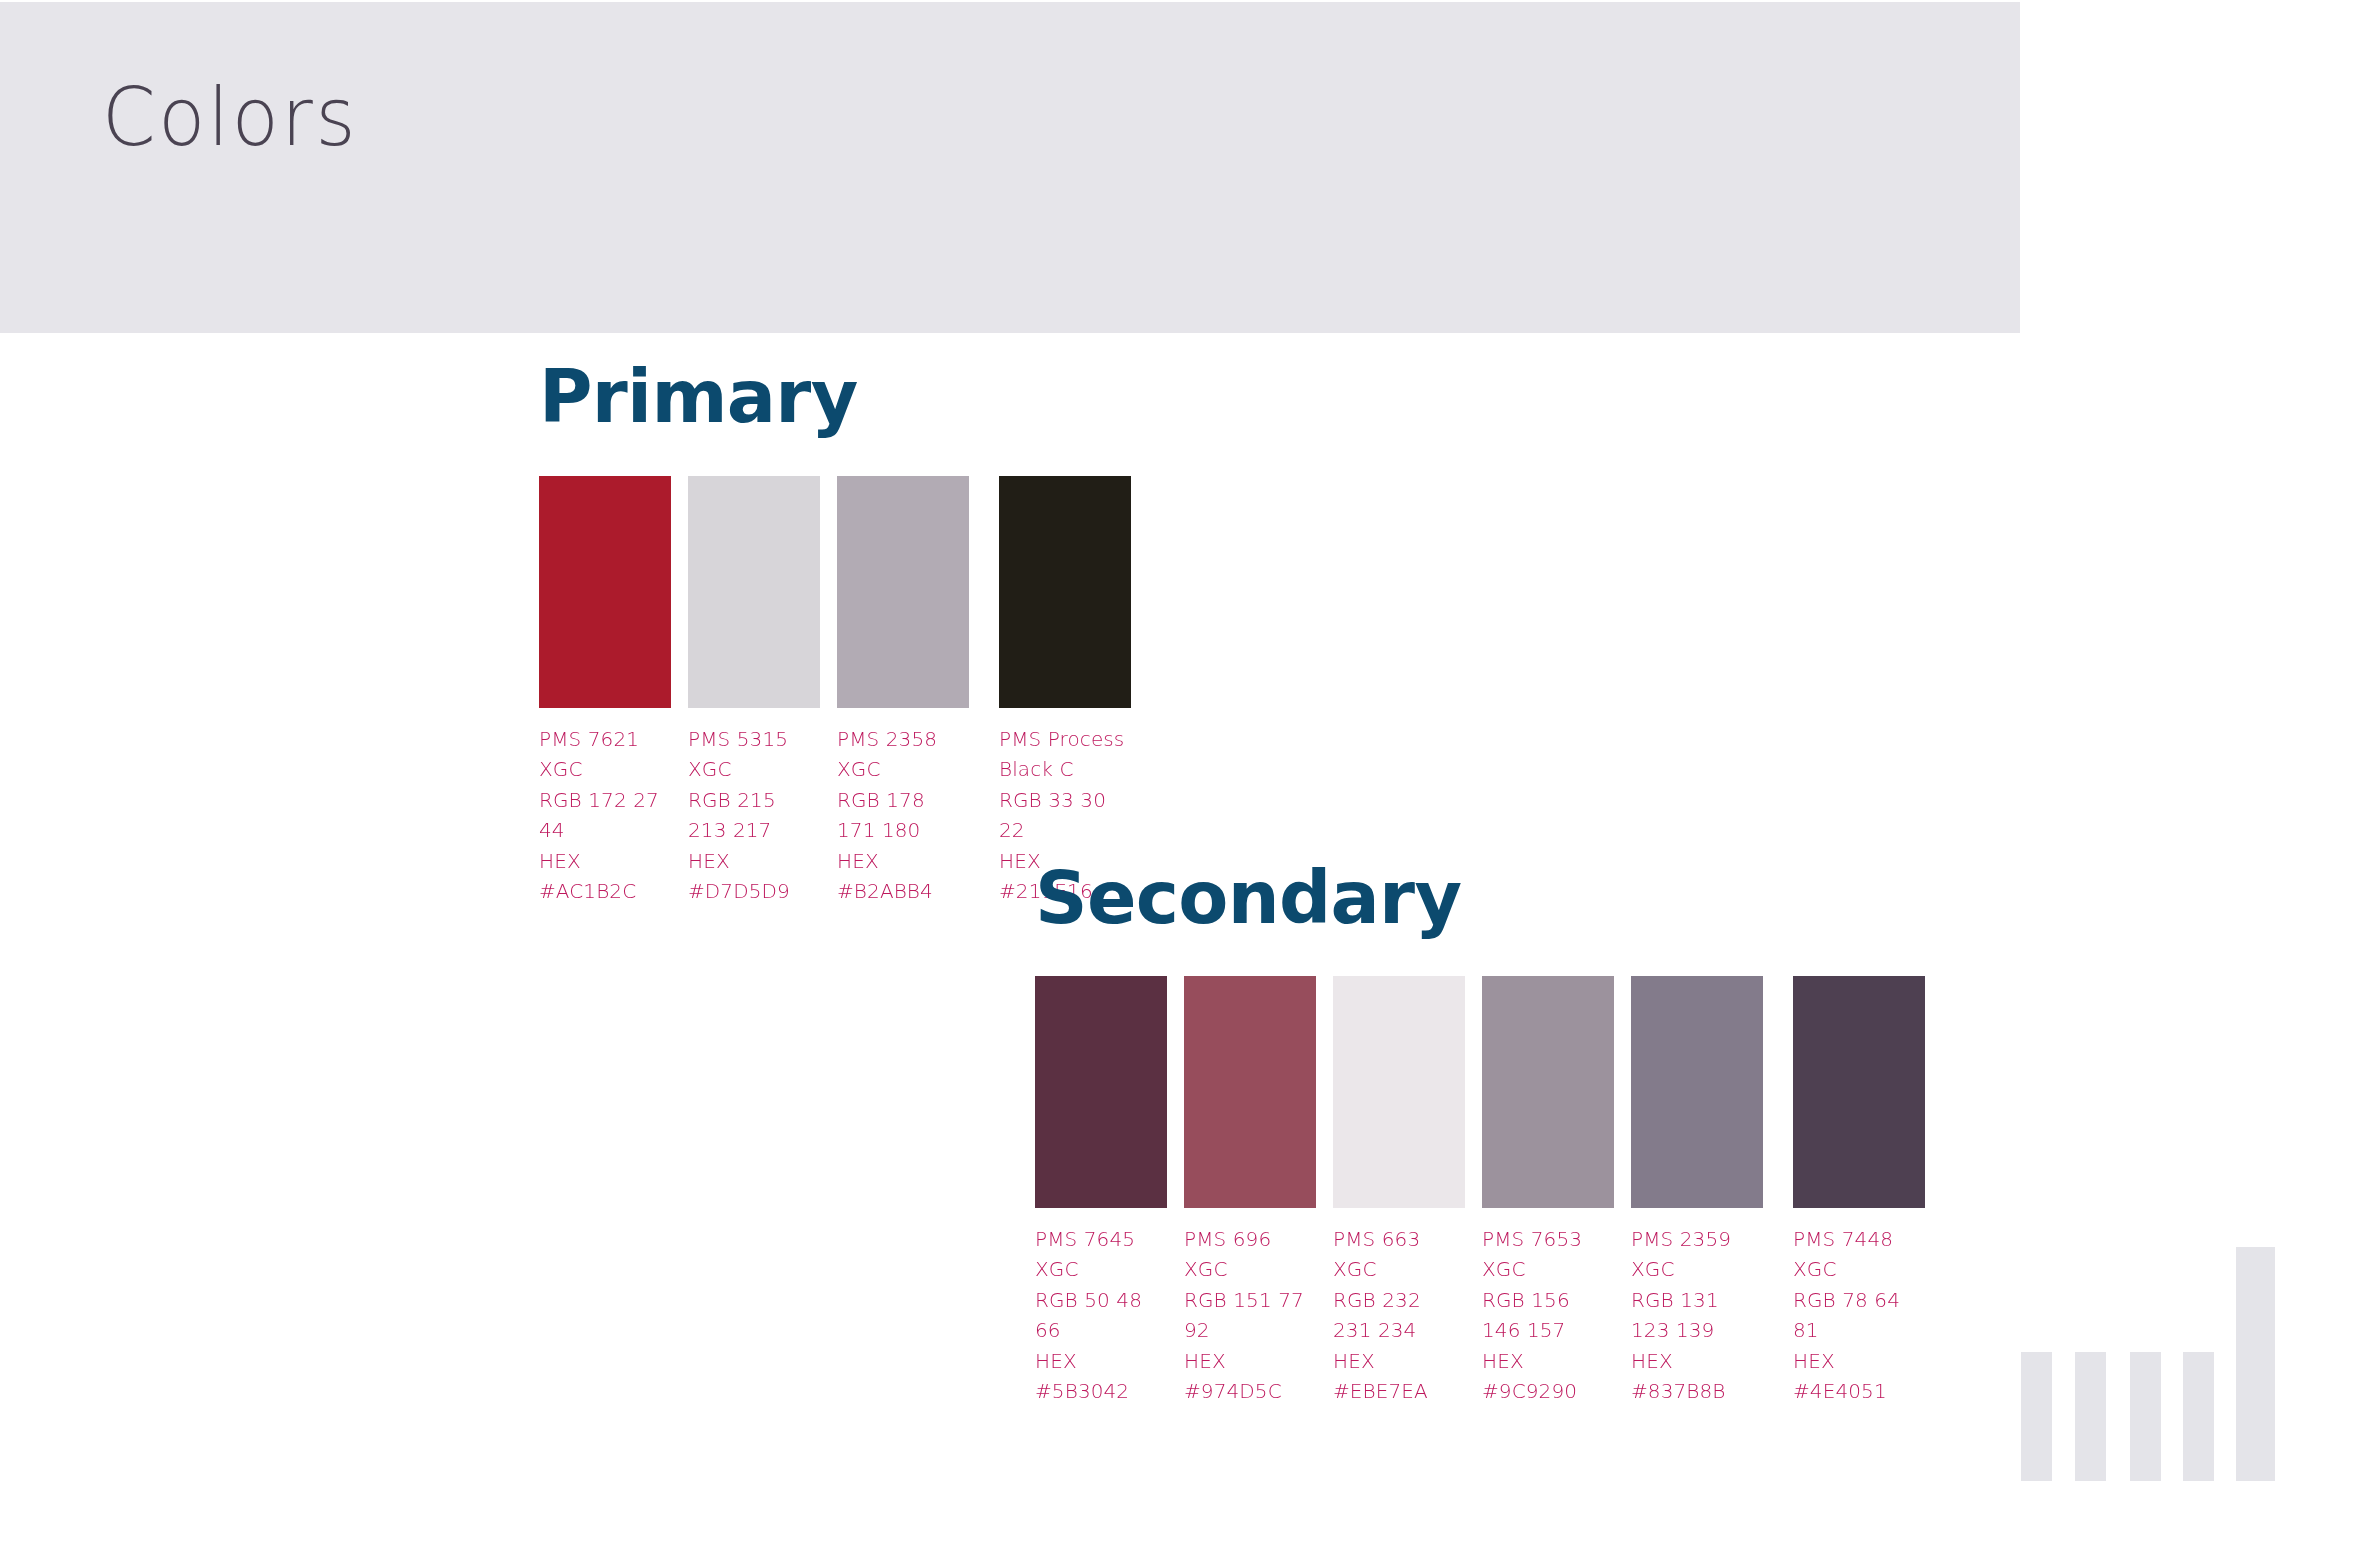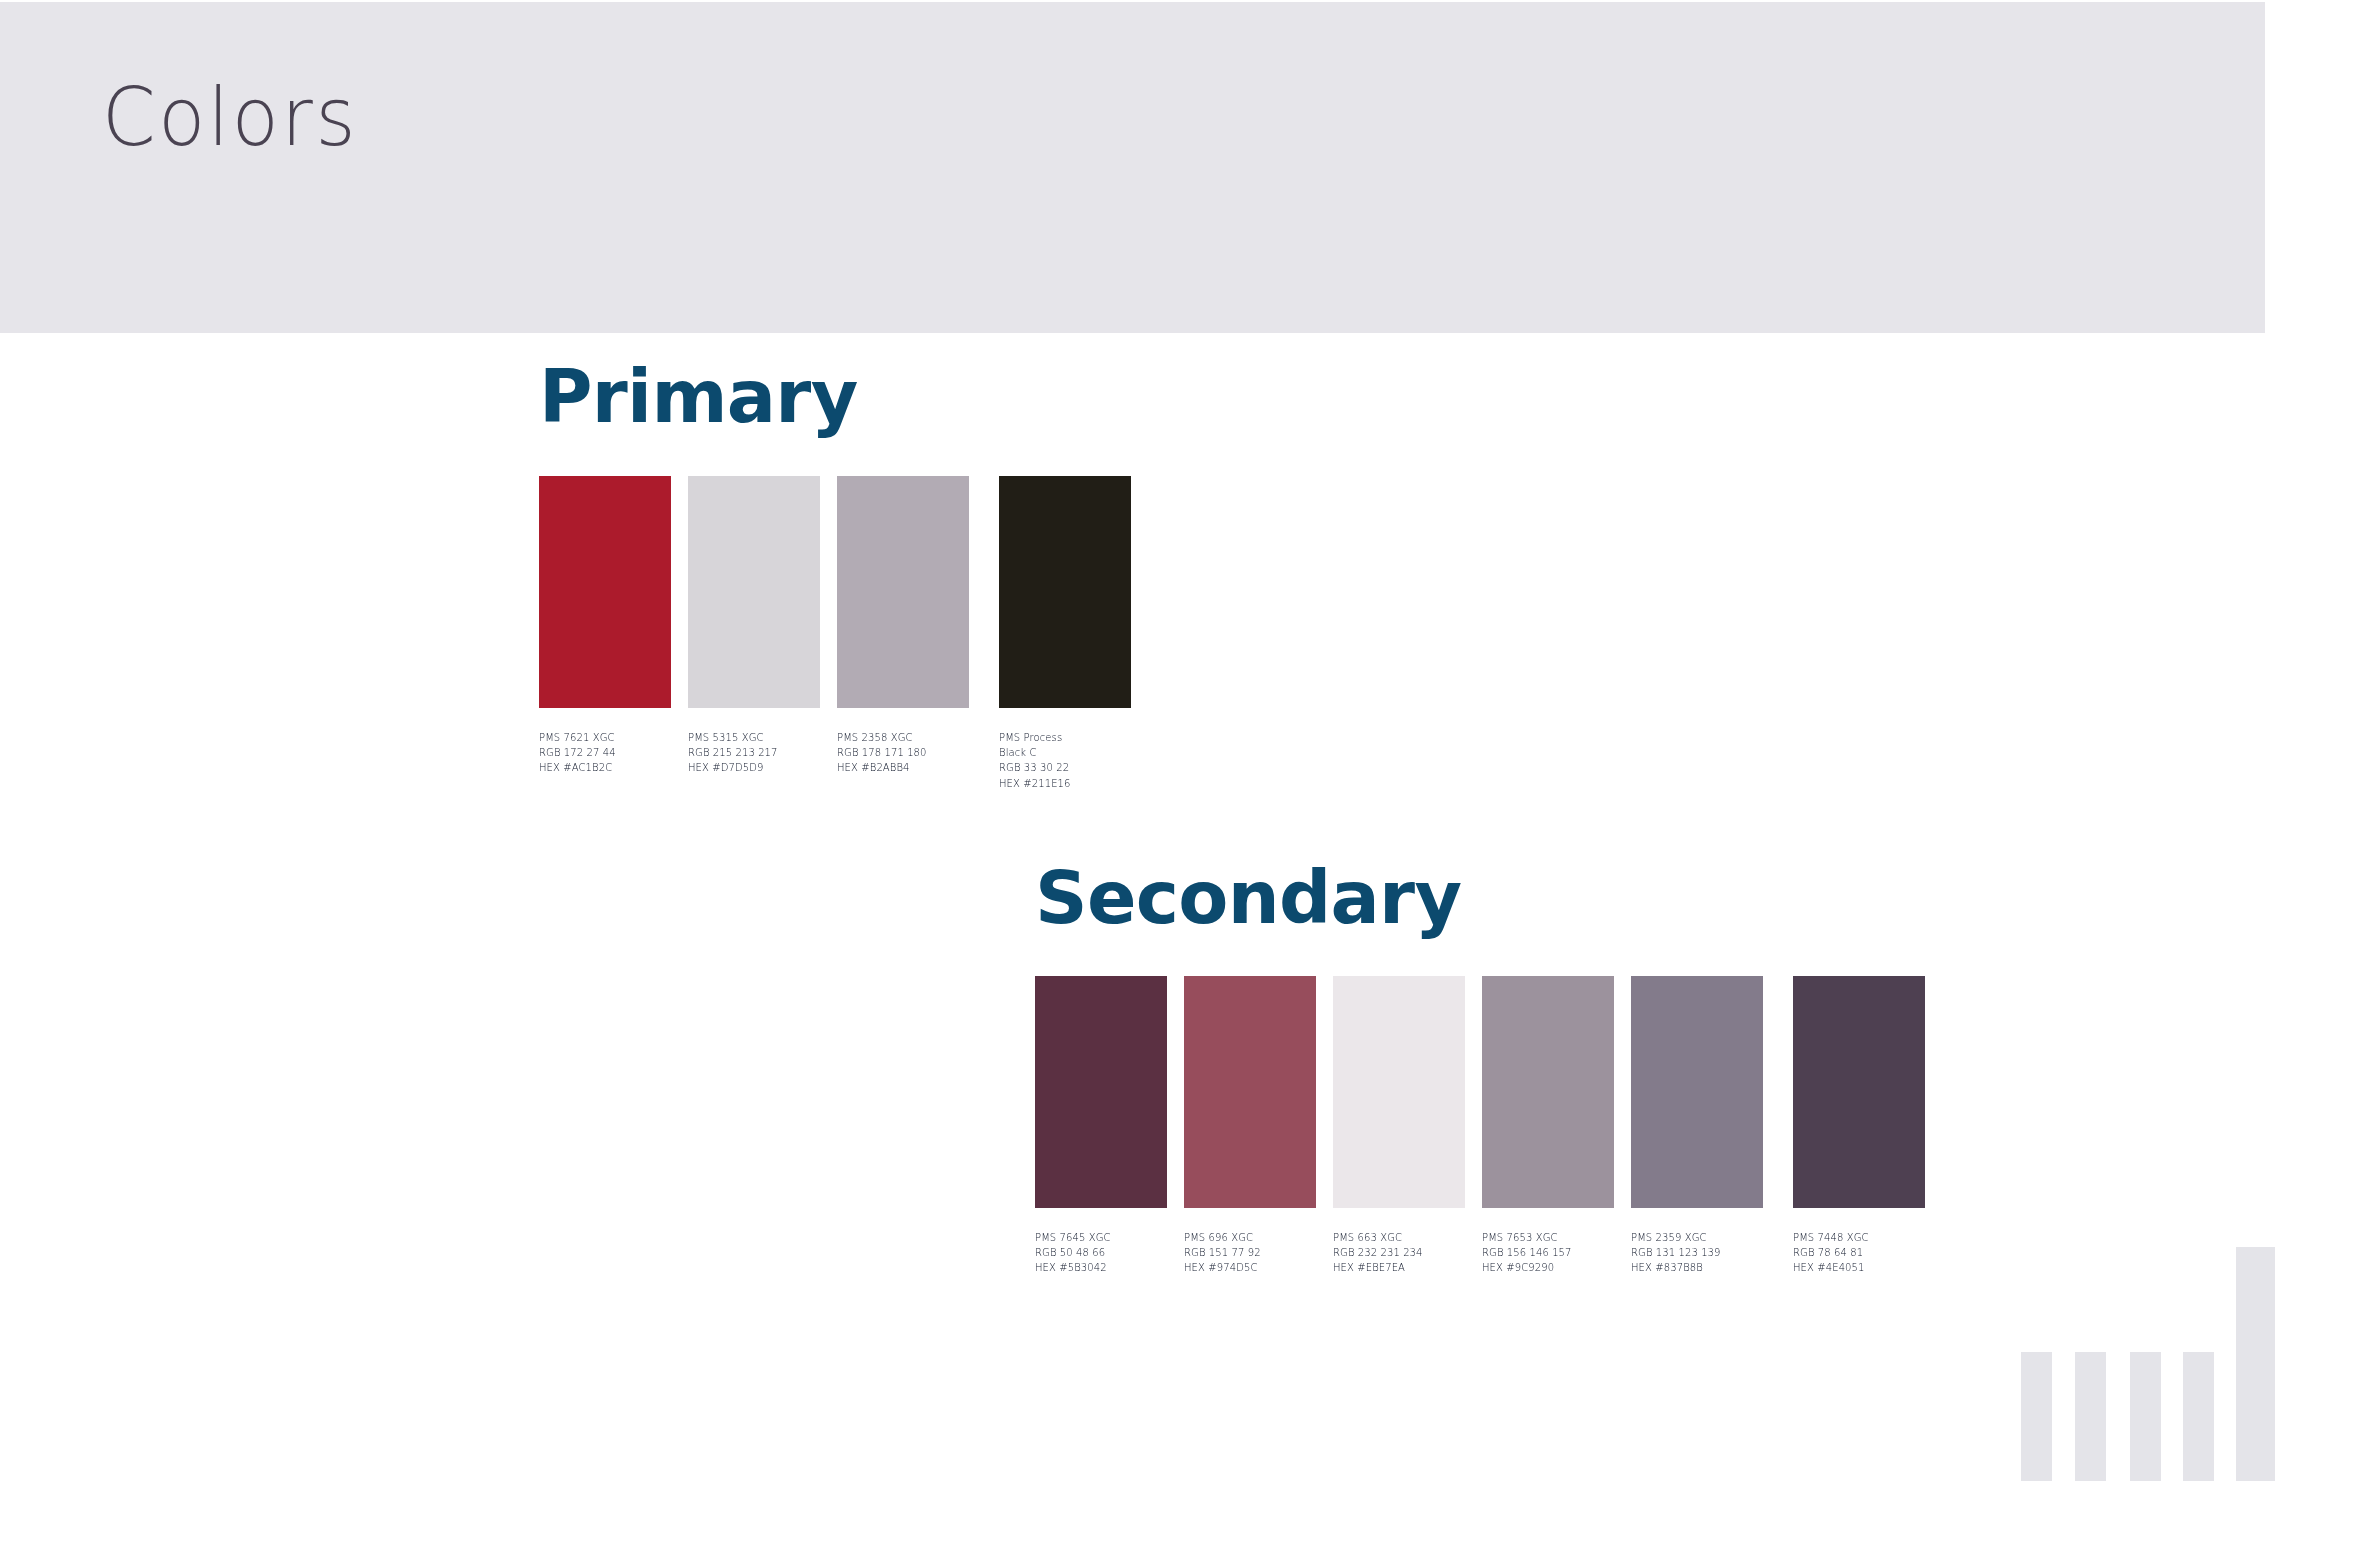--- a/index.html
+++ b/index.html
@@ -14,21 +14,21 @@
     font-family: "Liberation Sans", sans-serif;
     overflow: hidden;
     position: relative;
   }
 
   
   .header-band {
     position: absolute;
     left: 0;
     top: 2px;
-    width: 2265px;
+    width: 2020px;
     height: 331px;
     background: #e6e5ea;
   }
   .page-title {
     position: absolute;
     left: 102px;
     top: 76px;
     font-family: "DejaVu Sans", sans-serif;
     font-size: 80px;
     font-weight: 300;
@@ -69,26 +69,26 @@
     width: 132px;
     margin-right: 17px;
   }
   .swatch-col:last-child { margin-right: 0; padding-left: 13px; }
 
   .swatch-chip {
     width: 132px;
     height: 232px;
   }
   .swatch-caption {
-    margin-top: 22px;
+    margin-top: 16px;
     font-family: "DejaVu Sans", sans-serif;
     font-weight: 300;
-    font-size: 10px;
+    font-size: 20px;
     line-height: 1.52;
-    color: #0f172a;
+    color: #be185d;
     white-space: pre-line;
     letter-spacing: 0.1px;
   }
 
   
   #primary-section .swatch-row   { margin-top: 43px; }
   #secondary-section .swatch-row { margin-top: 42px; }
 
   
   .deco-bars {

